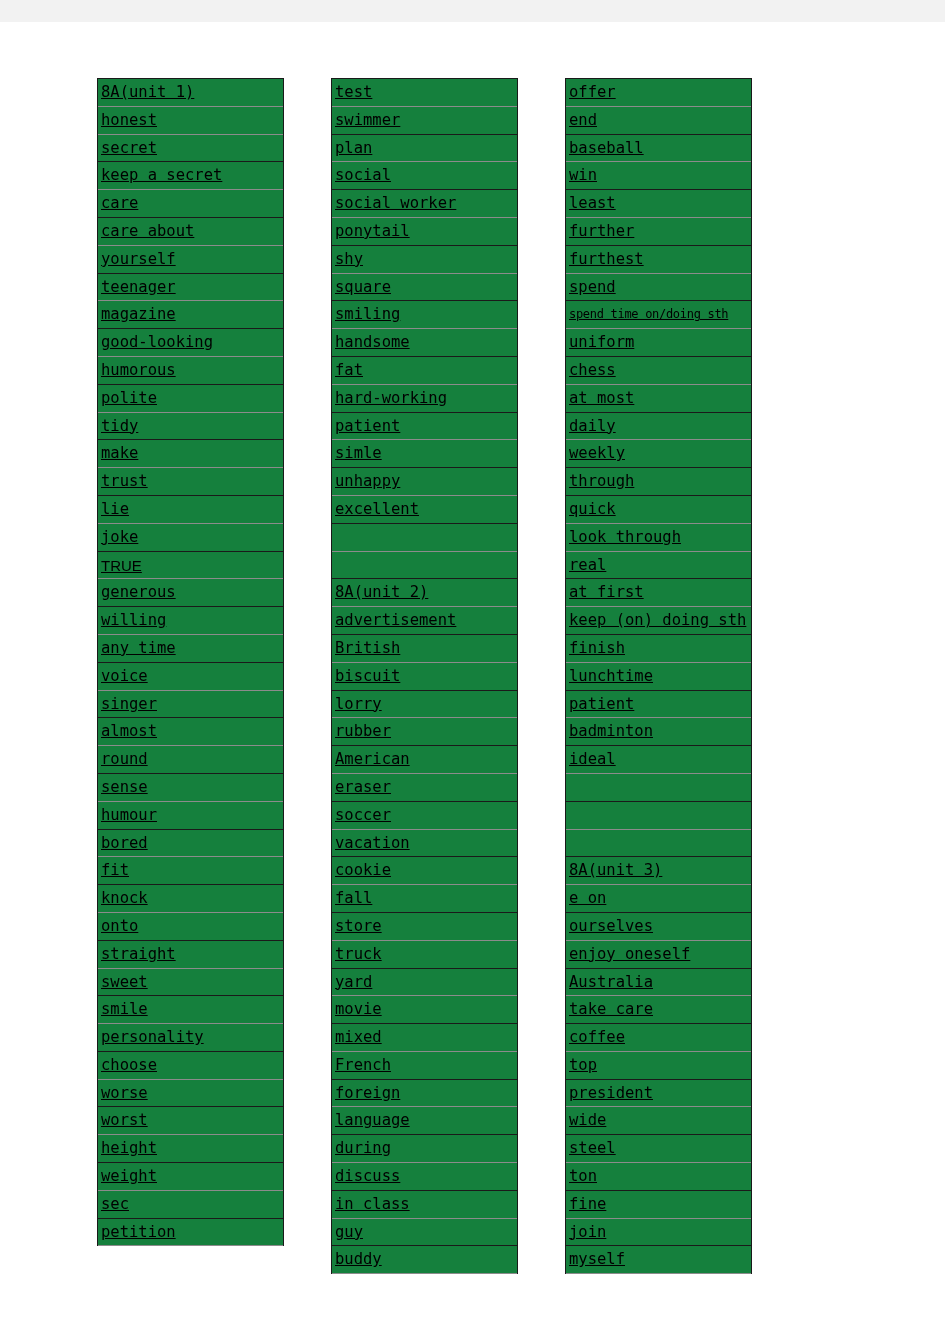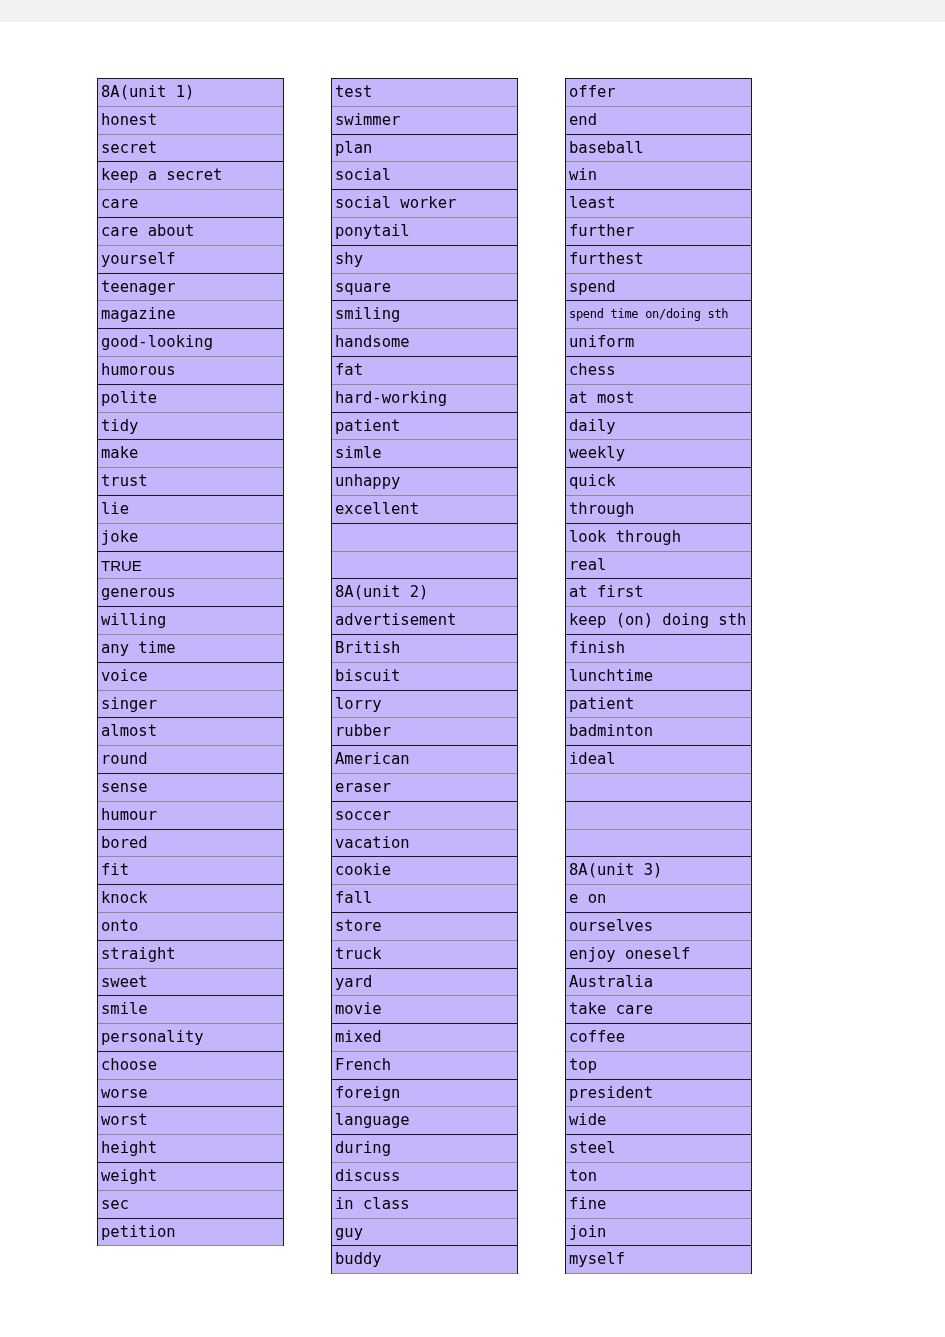--- a/index.html
+++ b/index.html
@@ -44,23 +44,24 @@
     left: 97px;
     width: 760px;
     display: flex;
     flex-direction: row;
     align-items: flex-start;
   }
   .wordcol {
     width: 187px;
     border: 1.6px solid #1a1a1a;
     border-bottom: none;
-    background: #c4b5fd;
+    background: #15803d;
     box-sizing: border-box;
     margin-right: 47px;
+    text-decoration: underline;
   }
   .wordcol:last-child {
     margin-right: 0;
   }
   .wordrow {
     height: 27.8px;
     line-height: 27.8px;
     border-bottom: 1.6px solid #1a1a1a;
     box-sizing: border-box;
     padding: 0 0 0 3px;
@@ -192,22 +193,22 @@
         <div class="wordrow hair">least</div>
         <div class="wordrow">further</div>
         <div class="wordrow hair">furthest</div>
         <div class="wordrow">spend</div>
         <div class="wordrow hair wide">spend time on/doing sth</div>
         <div class="wordrow">uniform</div>
         <div class="wordrow hair">chess</div>
         <div class="wordrow">at most</div>
         <div class="wordrow hair">daily</div>
         <div class="wordrow">weekly</div>
+        <div class="wordrow">through</div>
         <div class="wordrow hair">quick</div>
-        <div class="wordrow">through</div>
         <div class="wordrow hair">look through</div>
         <div class="wordrow">real</div>
         <div class="wordrow hair">at first</div>
         <div class="wordrow">keep (on) doing sth</div>
         <div class="wordrow hair">finish</div>
         <div class="wordrow">lunchtime</div>
         <div class="wordrow hair">patient</div>
         <div class="wordrow">badminton</div>
         <div class="wordrow hair">ideal</div>
         <div class="wordrow empty"></div>

